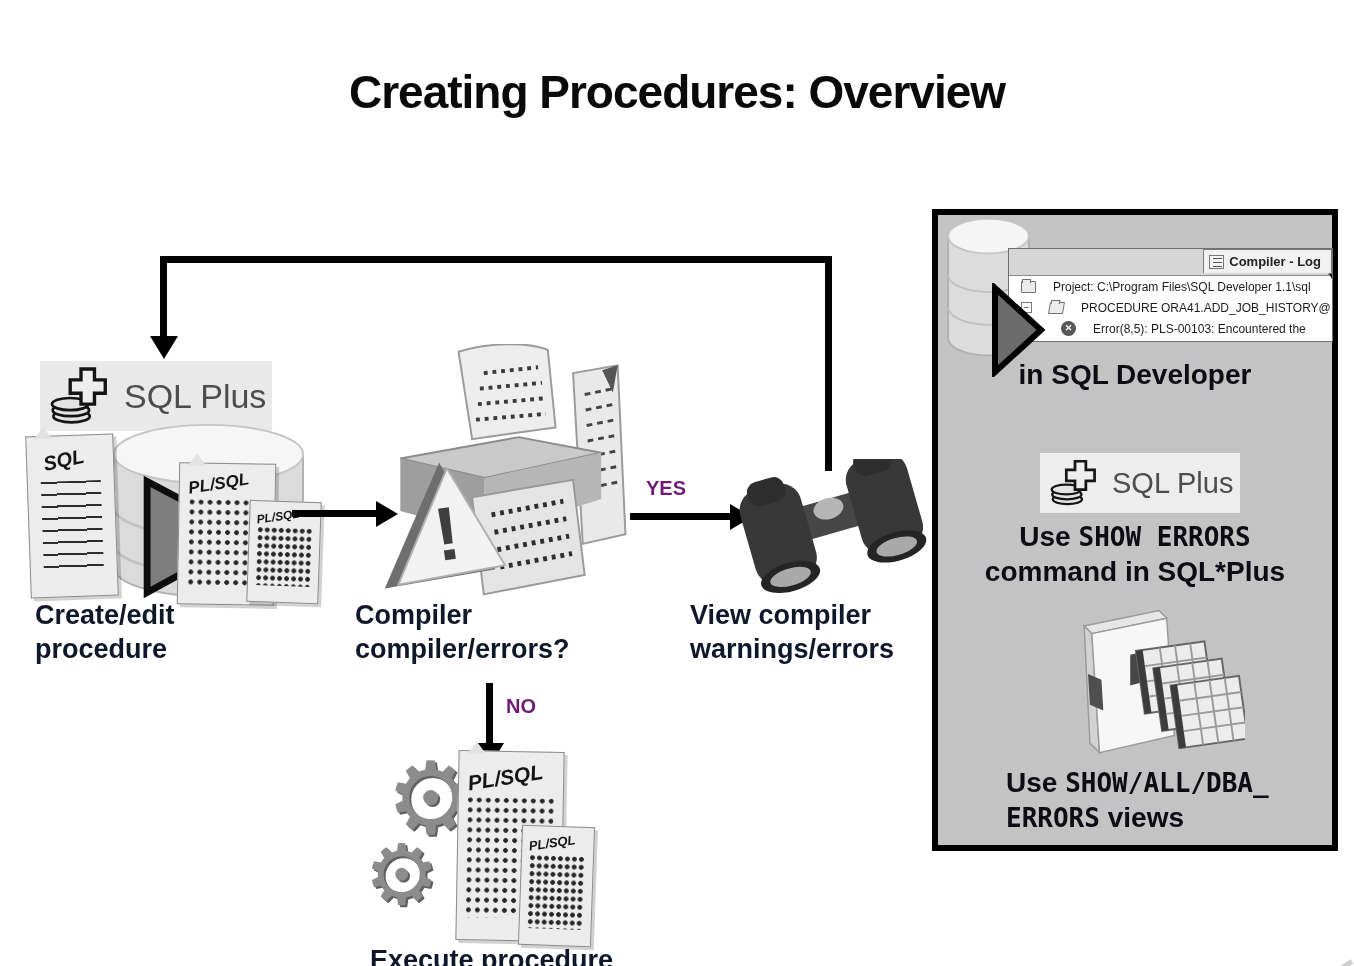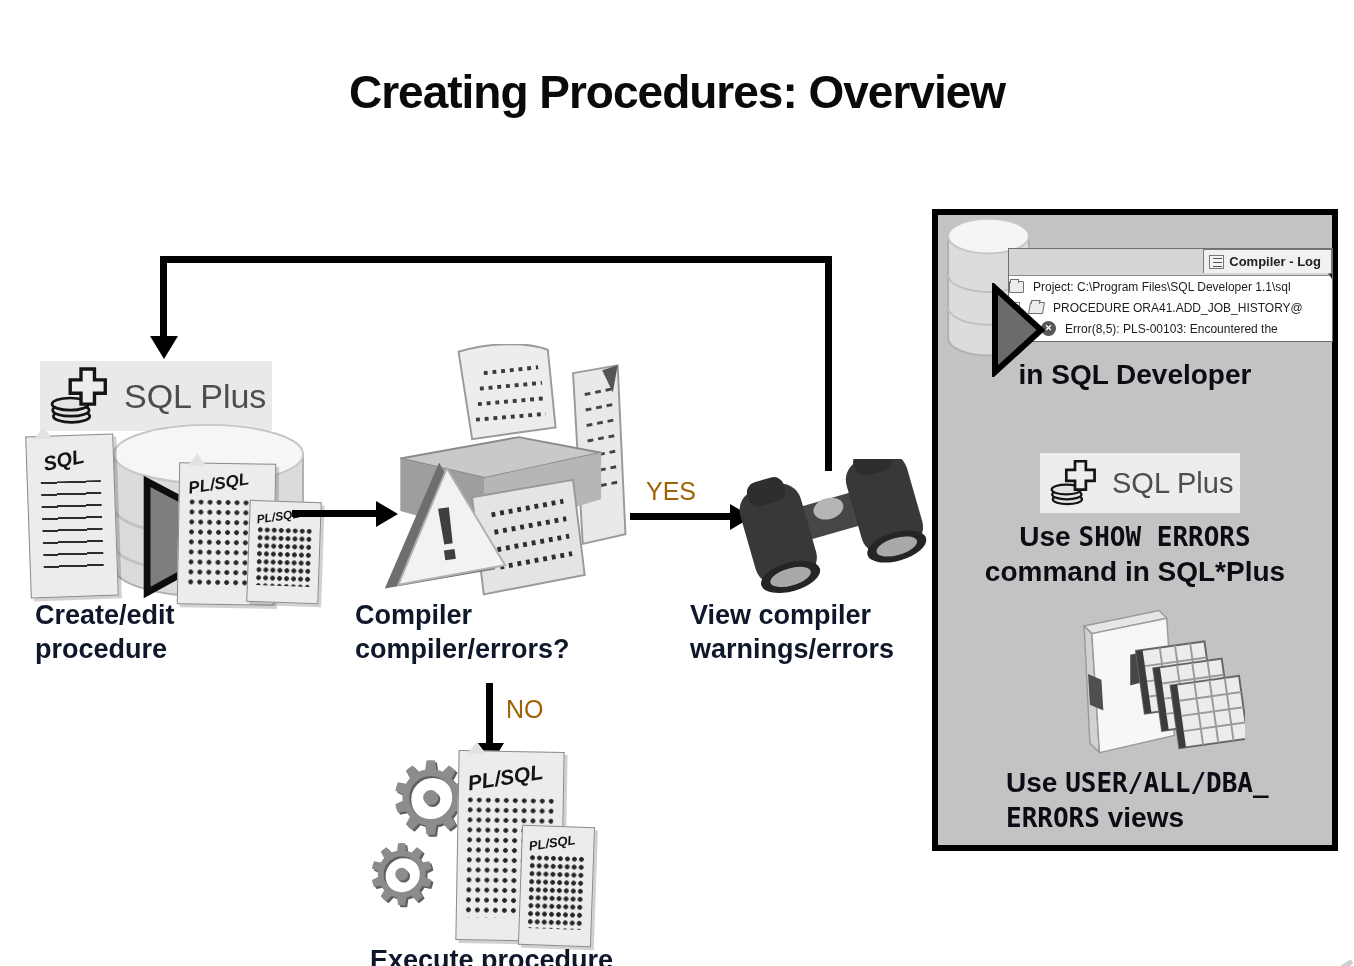--- a/index.html
+++ b/index.html
@@ -8,21 +8,21 @@
           font-family:"Liberation Sans", sans-serif; color:#101018;margin-top:41px; }
   .abs { position:absolute; }
 
   .title { top:24px; left:0; width:100%; text-align:center;
            font-size:46px; font-weight:bold; letter-spacing:-1px; color:#0a0a0a; }
 
   
   .hline, .vline { background:#000; }
   .head-down  { width:0; height:0; border-left:14px solid transparent; border-right:14px solid transparent; border-top:23px solid #000; }
   .head-right { width:0; height:0; border-top:13px solid transparent; border-bottom:13px solid transparent; border-left:22px solid #000; }
-  .yesno { font-size:25px; font-weight:normal; color:#a16207; }
+  .yesno { font-size:20px; font-weight:bold; color:#701a75; }
 
   
   .node-label { font-size:27px; font-weight:bold; text-align:left; line-height:1.25; color:#0f172a; }
 
   
   .sqlplus-box { background:#e9e9e9; display:flex; align-items:center; }
   .sqlplus-label { color:#4d4d4d; font-weight:normal; }
 
   
   .doc { background:#ececec; border:1px solid #8a8a8a; box-shadow:3px 3px 0 rgba(0,0,0,0.18); }
@@ -45,21 +45,21 @@
 
   
   .logwin { background:#fff; border:1px solid #6f6f6f; overflow:hidden; }
   .logtabs { display:flex; height:27px; background:#d6d6d6; border-bottom:1px solid #8a8a8a; align-items:flex-end;flex-direction:column; }
   .logtab { display:flex; align-items:center; gap:5px; height:26px; padding:0 10px 0 5px;
             background:#f1f1f1; border:1px solid #7a7a7a; border-bottom:none; font-size:13px;
             font-weight:bold; color:#222; white-space:nowrap; }
   .tabrest { flex:1; height:22px; background:#e2e2e2; border:1px solid #9a9a9a; margin:0 2px;
              position:relative; }
   .tabrest .dd { position:absolute; left:46%; top:-6px; font-size:13px; color:#111; }
-  .logrow { display:flex; align-items:center; gap:9px; height:21px; padding-left:0;
+  .logrow { display:flex; align-items:center; gap:17px; height:21px; padding-left:12px;
             font-size:12px; color:#1c1c1c; white-space:nowrap; overflow:hidden; }
   .ic-list { width:15px; height:14px; background:#f4f4f4; border:1px solid #777;
              background-image:repeating-linear-gradient(to bottom, transparent 0 2px, #555 2px 3px, transparent 3px 4px);
              background-size:9px 100%; background-position:3px 0; background-repeat:no-repeat; flex:0 0 auto; }
   .ic-folder { width:15px; height:12px; background:#ececec; border:1px solid #6f6f6f; border-radius:1px; flex:0 0 auto; position:relative; }
   .ic-folder:before { content:""; position:absolute; top:-3px; left:0; width:7px; height:3px;
              background:#ececec; border:1px solid #6f6f6f; border-bottom:none; }
   .ic-folder.open { transform:skewX(-10deg); }
   .ic-exp { width:11px; height:11px; border:1px solid #7a7a7a; background:#fff; font-size:10px;
             line-height:9px; text-align:center; color:#333; flex:0 0 auto; }
@@ -297,21 +297,21 @@
         <g transform="translate(124,88) rotate(-8)">
           <rect width="72" height="66" fill="#ececec" stroke="#666" stroke-width="2"></rect>
           <rect width="7" height="66" fill="#3c3c3c"></rect>
           <path d="M7,17 H72 M7,33 H72 M7,49 H72 M25,0 V66 M41,0 V66 M57,0 V66" stroke="#9a9a9a" stroke-width="2" fill="none"></path>
         </g>
       </g>
     </svg>
 
     <div class="ptext" style="top:550px; width:auto; left:68px; text-align:left;">
       <div>
-        <span>Use </span><span class="mono">USER/ALL/DBA_</span>
+        <span>Use </span><span class="mono">SHOW/ALL/DBA_</span>
       </div>
       <div>
         <span class="mono">ERRORS</span><span> views</span>
       </div>
     </div>
   </div>
 
   <div class="abs corner-mark"></div>
 
 </div>

